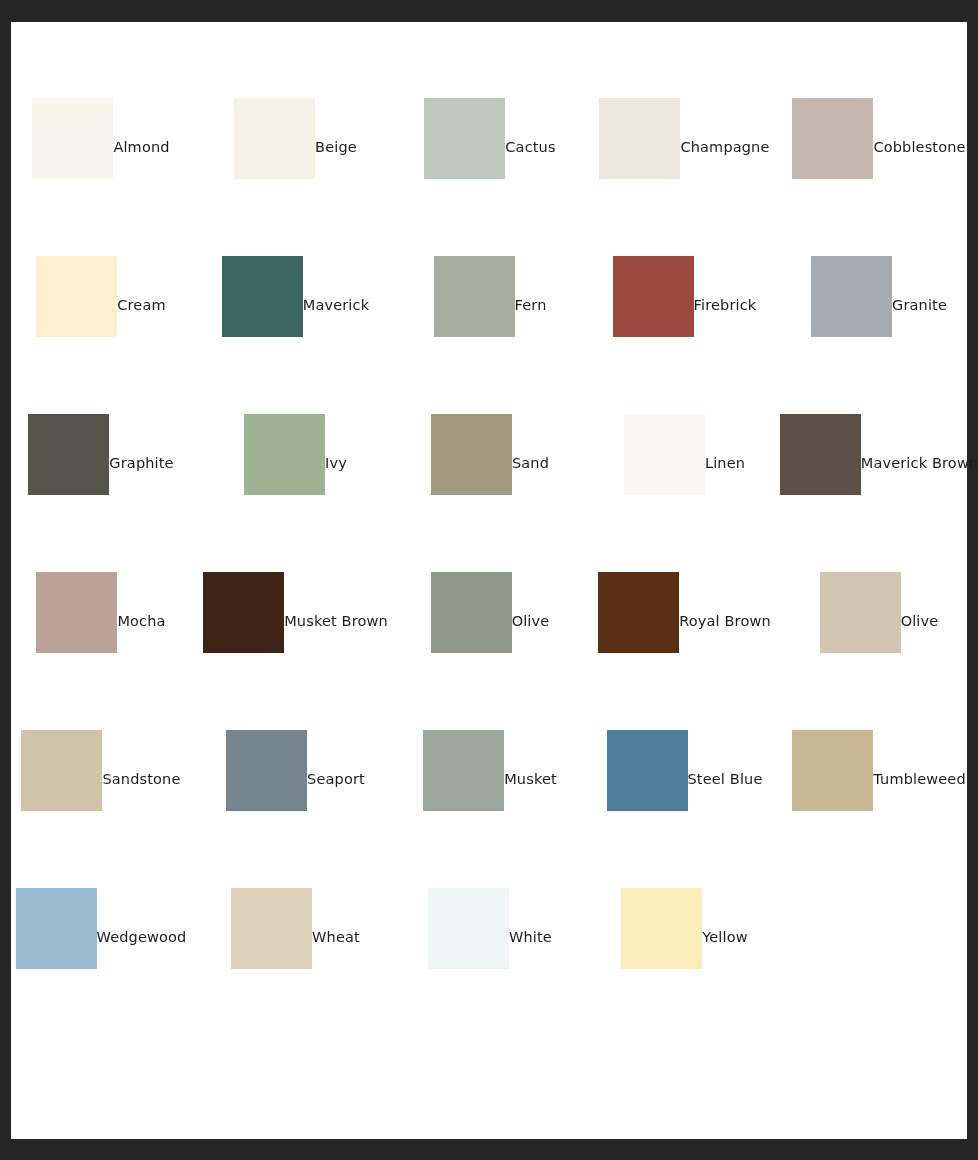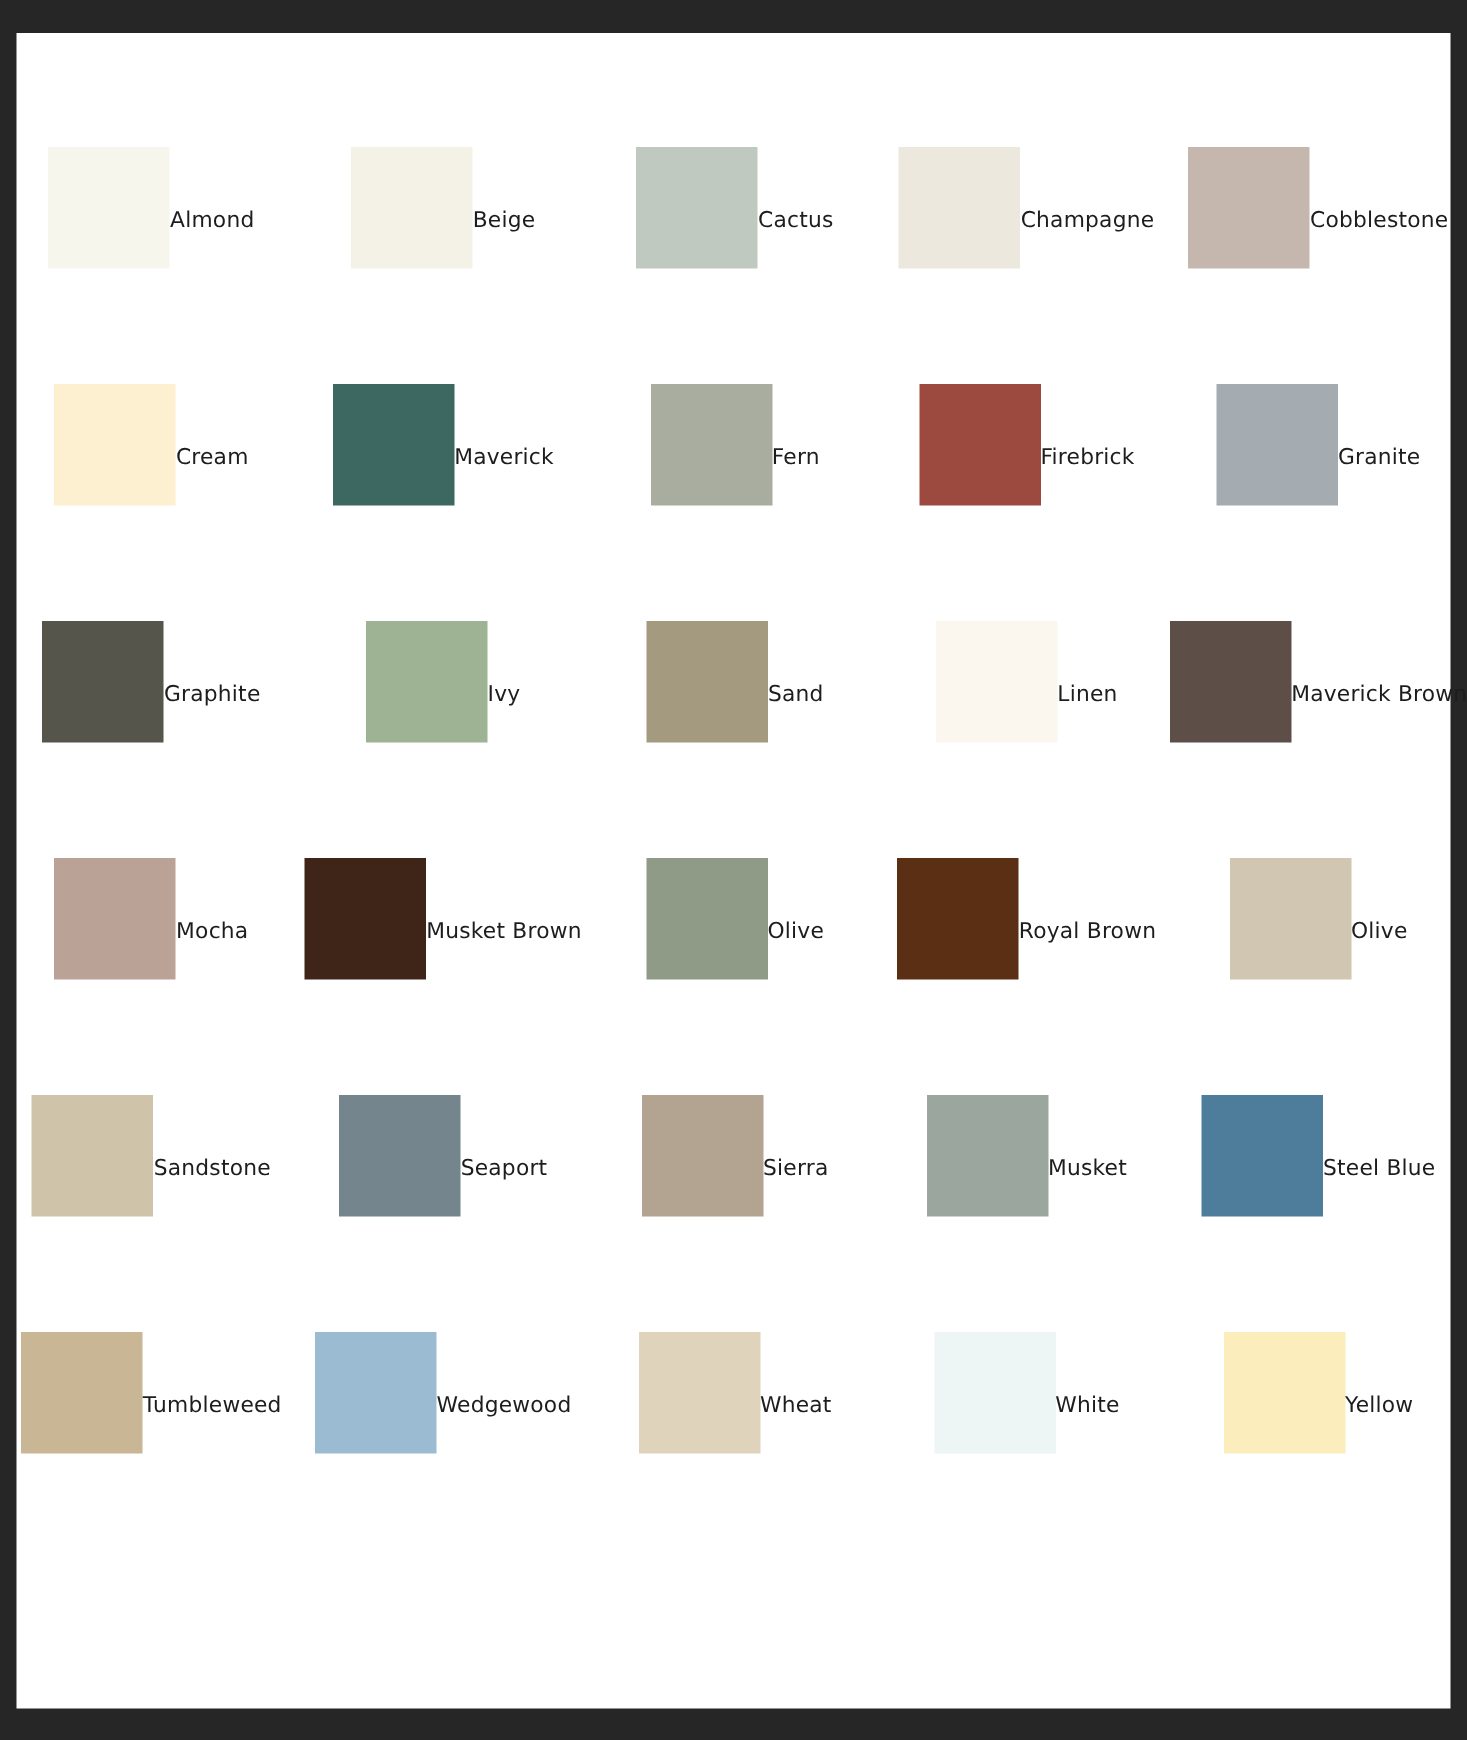--- a/index.html
+++ b/index.html
@@ -153,24 +153,20 @@
       </div>
       <div class="swatch-cell">
         <div class="swatch-chip" style="background-color: rgb(207, 195, 170);"></div>
         <div class="swatch-label">Sandstone</div>
       </div>
       <div class="swatch-cell">
         <div class="swatch-chip" style="background-color: rgb(116, 133, 141);"></div>
         <div class="swatch-label">Seaport</div>
       </div>
       <div class="swatch-cell">
-        <div class="swatch-chip" style="background-color: rgb(179, 164, 146);"></div>
-        <div class="swatch-label">Sierra</div>
-      </div>
-      <div class="swatch-cell">
         <div class="swatch-chip" style="background-color: rgb(155, 166, 159);"></div>
         <div class="swatch-label">Musket</div>
       </div>
       <div class="swatch-cell">
         <div class="swatch-chip" style="background-color: rgb(78, 124, 155);"></div>
         <div class="swatch-label">Steel Blue</div>
       </div>
       <div class="swatch-cell">
         <div class="swatch-chip" style="background-color: rgb(201, 182, 148);"></div>
         <div class="swatch-label">Tumbleweed</div>

